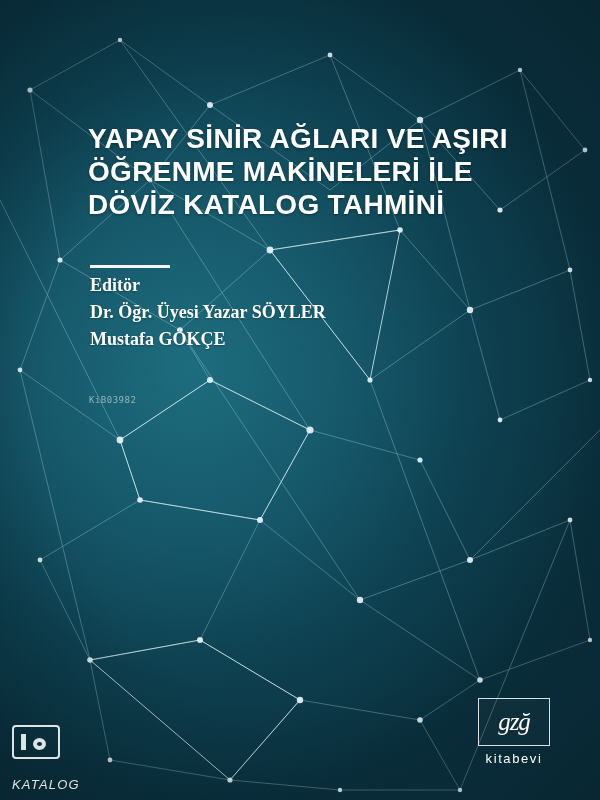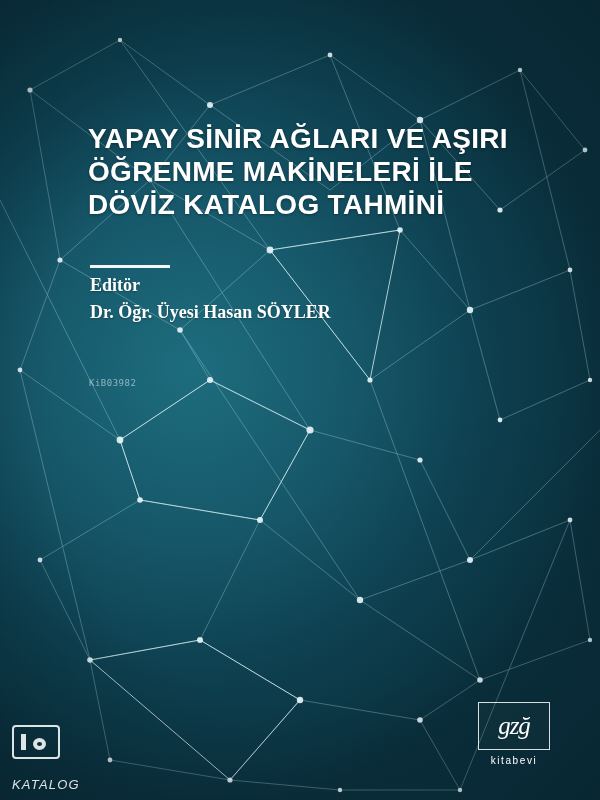--- a/index.html
+++ b/index.html
@@ -83,21 +83,21 @@
     font-weight: bold;
     line-height: 27px;
     white-space: nowrap;
     text-shadow: 0 1px 2px rgba(0,0,0,0.3);
   }
 
   
   .watermark {
     position: absolute;
     left: 89px;
-    top: 378px;
+    top: 395px;
     color: rgba(235,245,248,0.55);
     font-family: "DejaVu Sans Mono", monospace;
     font-size: 9px;
     letter-spacing: 0.5px;
   }
 
   
   .publisher {
     position: absolute;
     right: 26px;
@@ -120,21 +120,21 @@
     align-items: center;
     justify-content: center;
     color: #ffffff;
     font-family: "Liberation Serif", serif;
     font-style: italic;
     font-size: 25px;
     letter-spacing: -1px;
   }
   .pub-name {
     color: #ffffff;
-    font-size: 10px;
+    font-size: 13px;
     letter-spacing: 1.6px;
     margin-top: 5px;
   }
 
   
   .katalog {
     position: absolute;
     left: 12px;
     bottom: 8px;
     color: #f0f4f5;
@@ -265,21 +265,22 @@
   <div class="title-block">
     <div class="title-line">YAPAY SİNİR AĞLARI VE AŞIRI</div>
     <div class="title-line">ÖĞRENME MAKİNELERİ İLE</div>
     <div class="title-line">DÖVİZ KATALOG TAHMİNİ</div>
   </div>
 
   <div class="rule"></div>
 
   <div class="credits">
     <div class="credit-line">Editör</div>
-    <div class="credit-line">Dr. Öğr. Üyesi Hasan SÖYLER</div>
+    <div class="credit-line">Dr. Öğr. Üyesi Yazar SÖYLER</div>
+    <div class="credit-line">Mustafa GÖKÇE</div>
   </div>
 
   <div class="watermark">KiB03982</div>
 
   <div class="publisher">
     <div class="pub-box">
       <div class="pub-mark">gzğ</div>
     </div>
     <div class="pub-name">kitabevi</div>
   </div>

